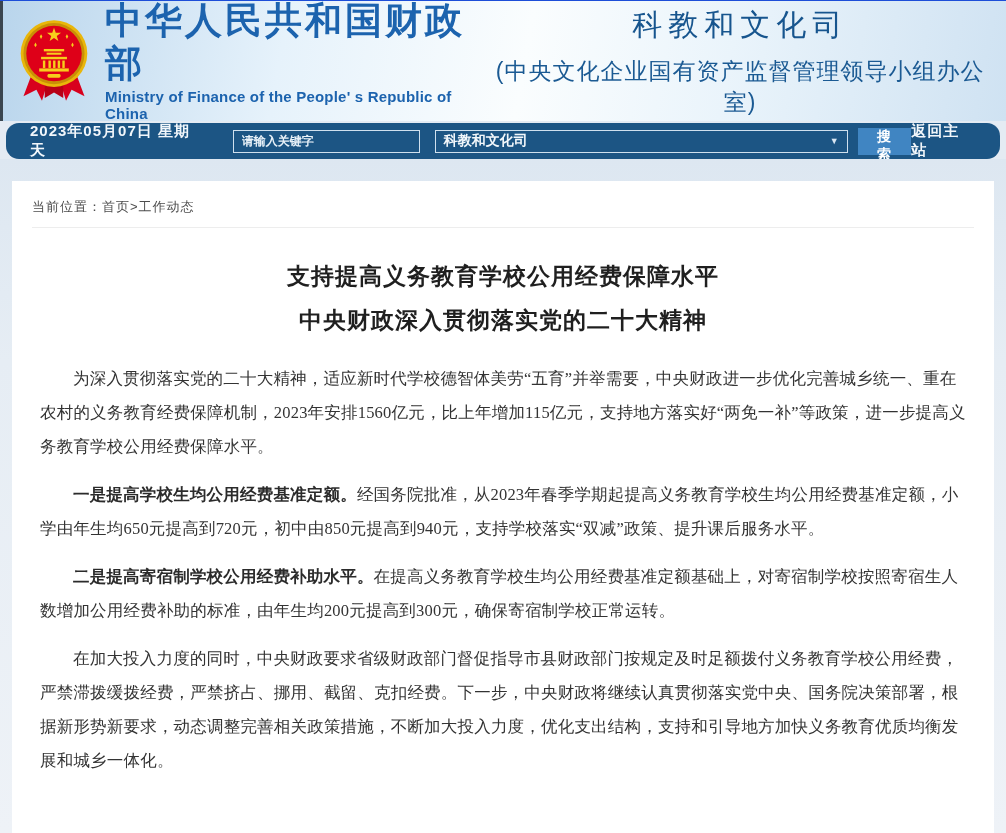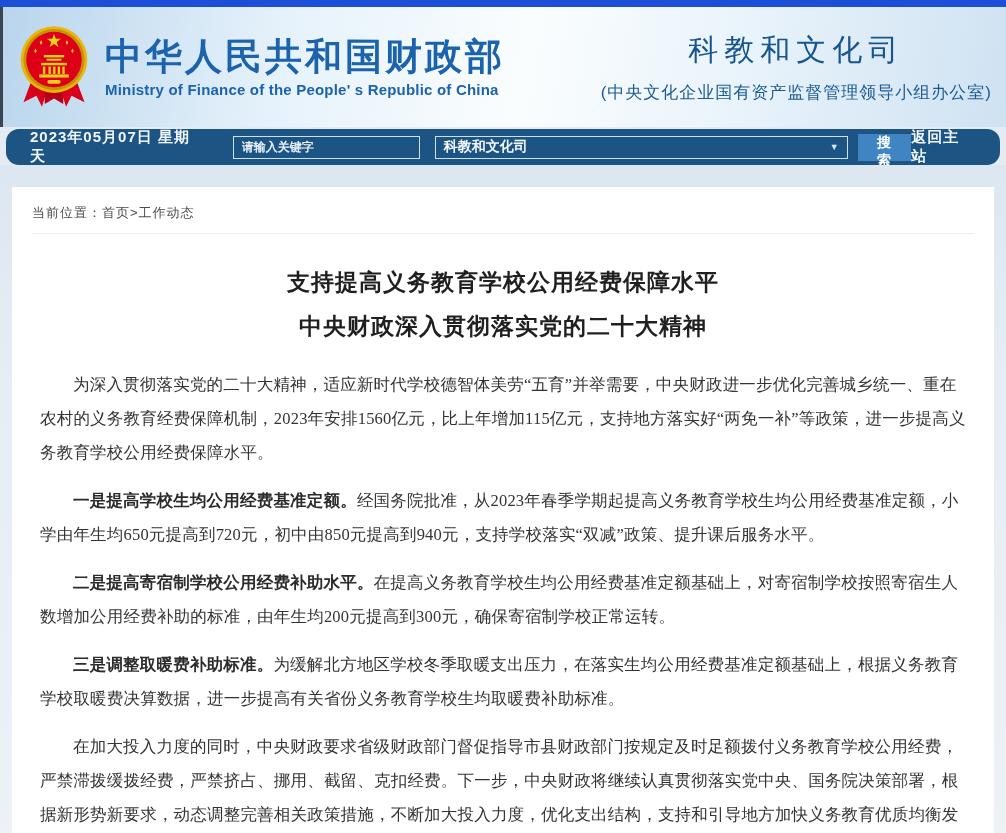--- a/index.html
+++ b/index.html
@@ -4,21 +4,21 @@
 <style>
   html,body{margin:0;padding:0;}
   body{
     width:1006px;height:833px;overflow:hidden;
     font-family:"Liberation Sans",sans-serif;
     background:#e4ebf3;
   }
   .site{
     width:1006px;height:833px;box-sizing:border-box;
     display:flex;flex-direction:column;
-    border-top:7px solid #1d4ed8;
+    border-top:1px solid #1d4ed8;
   }
   
   .header{
     height:120px;flex:0 0 auto;box-sizing:border-box;
     border-left:3px solid #3a454f;
     background:linear-gradient(100deg,#b9d5ec 0%,#e6f2fb 28%,#fafdfe 52%,#eaf4fb 72%,#cfe2f2 100%);
     display:flex;align-items:center;justify-content:space-between;
     padding:0 10px 0 14px;
   }
   .header-left{display:flex;align-items:center;gap:14px;}
@@ -26,21 +26,21 @@
     font-size:37px;font-weight:bold;color:#1c63ae;letter-spacing:3px;line-height:1.15;
   }
   .org-en{
     font-size:15px;font-weight:bold;color:#1c63ae;margin-top:2px;letter-spacing:.2px;
   }
   .header-right{text-align:center;padding-right:4px;}
   .dept-title{
     font-size:30px;color:#17558e;letter-spacing:6px;font-weight:500;
   }
   .dept-sub{
-    font-size:17px;color:#1b5a93;margin-top:10px;letter-spacing:1px;
+    font-size:23px;color:#1b5a93;margin-top:10px;letter-spacing:1px;
   }
   
   .navbar{
     flex:0 0 auto;height:36px;margin:2px 6px 0 6px;
     background:#1c5584;
     display:flex;align-items:center;
     padding:0 20px 0 24px;box-sizing:border-box;
     color:#fff;
     border-radius:13px;
   }
@@ -177,21 +177,20 @@
       <article class="article">
         <h1 class="a-title">
           <span>支持提高义务教育学校公用经费保障水平</span>
           <span>中央财政深入贯彻落实党的二十大精神</span>
         </h1>
 
         <div class="a-body">
           <p class="a-p"><b></b><span>为深入贯彻落实党的二十大精神，适应新时代学校德智体美劳“五育”并举需要，中央财政进一步优化完善城乡统一、重在农村的义务教育经费保障机制，2023年安排1560亿元，比上年增加115亿元，支持地方落实好“两免一补”等政策，进一步提高义务教育学校公用经费保障水平。</span></p>
           <p class="a-p"><b>一是提高学校生均公用经费基准定额。</b><span>经国务院批准，从2023年春季学期起提高义务教育学校生均公用经费基准定额，小学由年生均650元提高到720元，初中由850元提高到940元，支持学校落实“双减”政策、提升课后服务水平。</span></p>
           <p class="a-p"><b>二是提高寄宿制学校公用经费补助水平。</b><span>在提高义务教育学校生均公用经费基准定额基础上，对寄宿制学校按照寄宿生人数增加公用经费补助的标准，由年生均200元提高到300元，确保寄宿制学校正常运转。</span></p>
-          <p class="a-p"><b>三是调整取暖费补助标准。</b><span>为缓解北方地区学校冬季取暖支出压力，在落实生均公用经费基准定额基础上，根据义务教育学校取暖费决算数据，进一步提高有关省份义务教育学校生均取暖费补助标准。</span></p>
           <p class="a-p"><b></b><span>在加大投入力度的同时，中央财政要求省级财政部门督促指导市县财政部门按规定及时足额拨付义务教育学校公用经费，严禁滞拨缓拨经费，严禁挤占、挪用、截留、克扣经费。下一步，中央财政将继续认真贯彻落实党中央、国务院决策部署，根据新形势新要求，动态调整完善相关政策措施，不断加大投入力度，优化支出结构，支持和引导地方加快义务教育优质均衡发展和城乡一体化。</span></p>
         </div>
       </article>
 
     </div>
   </div>
 
 </div>
 
 </body></html>

